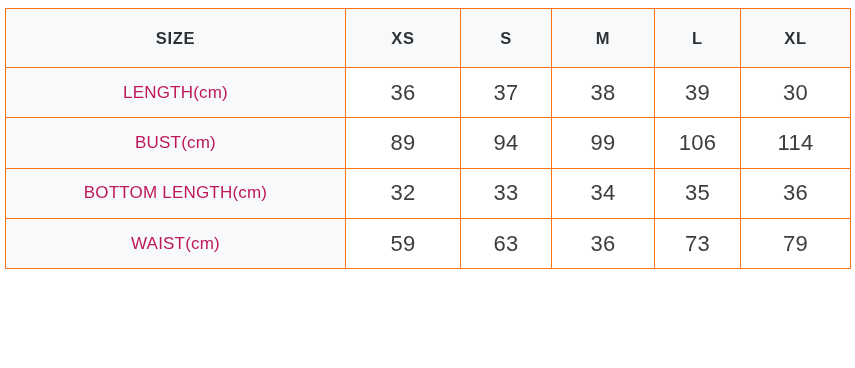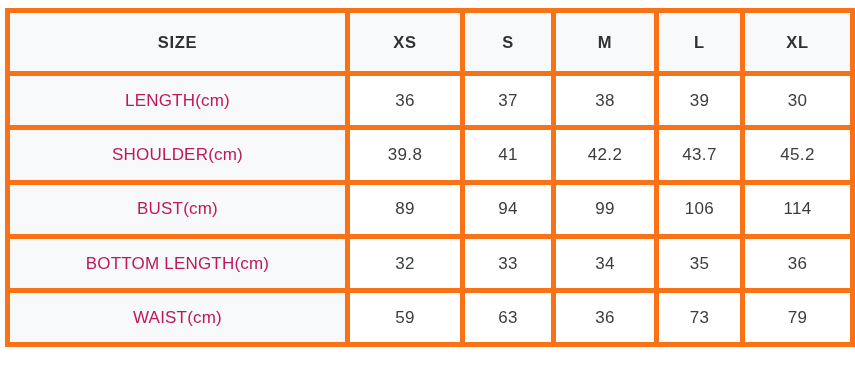--- a/index.html
+++ b/index.html
@@ -34,21 +34,21 @@
 
   table.size-table col.c-label { width: 340px; }
   table.size-table col.c-xs    { width: 115px; }
   table.size-table col.c-s     { width: 91px;  }
   table.size-table col.c-m     { width: 103px; }
   table.size-table col.c-l     { width: 86px;  }
   table.size-table col.c-xl    { width: 110px; }
 
   table.size-table th,
   table.size-table td {
-    border: 5px solid #f97316;
+    border: 1px solid #f97316;
     text-align: center;
     vertical-align: middle;
     padding: 0;
     font-weight: normal;
   }
 
   
   tr.header-row th {
     height: 58px;
     background: #f8f9fa;
@@ -66,21 +66,21 @@
   td.row-label {
     background: #f8f9fa;
     color: #be185d;
     font-size: 17px;
     letter-spacing: 0.2px;
   }
 
   td.value-cell {
     background: #ffffff;
     color: #3b3e40;
-    font-size: 17px;
+    font-size: 22px;
     letter-spacing: 0.3px;
   }
 </style>
 </head>
 <body>
 
 <div id="size-chart-wrapper">
   <table class="size-table">
     <colgroup>
       <col class="c-label">
@@ -104,28 +104,20 @@
 
       <tr class="data-row">
         <td class="row-label">LENGTH(cm)</td>
         <td class="value-cell">36</td>
         <td class="value-cell">37</td>
         <td class="value-cell">38</td>
         <td class="value-cell">39</td>
         <td class="value-cell">30</td>
       </tr>
 
-      <tr class="data-row">
-        <td class="row-label">SHOULDER(cm)</td>
-        <td class="value-cell">39.8</td>
-        <td class="value-cell">41</td>
-        <td class="value-cell">42.2</td>
-        <td class="value-cell">43.7</td>
-        <td class="value-cell">45.2</td>
-      </tr>
 
       <tr class="data-row">
         <td class="row-label">BUST(cm)</td>
         <td class="value-cell">89</td>
         <td class="value-cell">94</td>
         <td class="value-cell">99</td>
         <td class="value-cell">106</td>
         <td class="value-cell">114</td>
       </tr>
 

